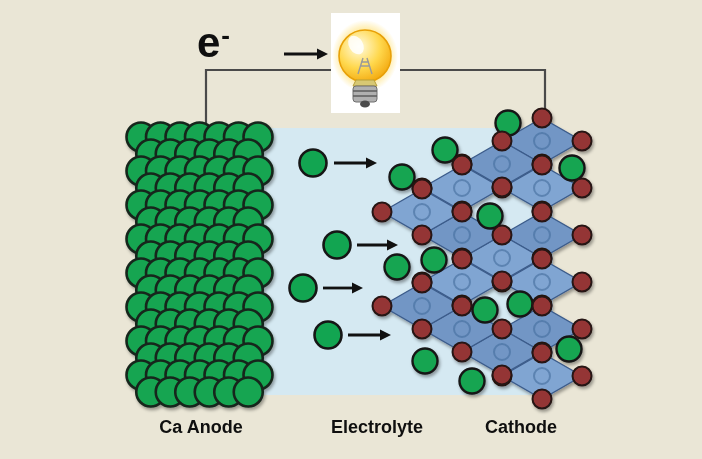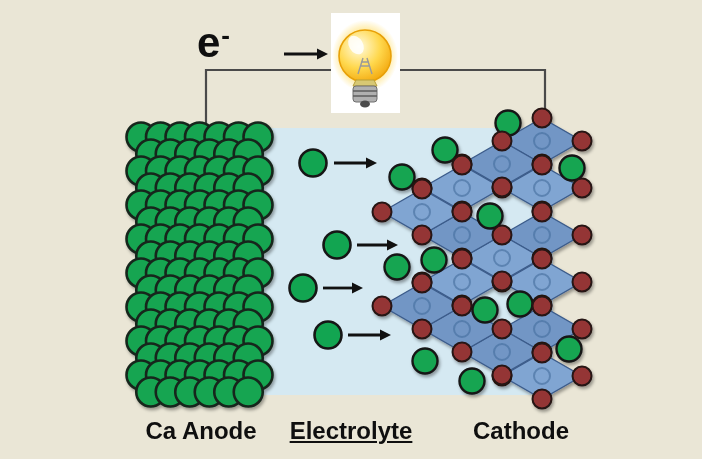--- a/index.html
+++ b/index.html
@@ -3,24 +3,24 @@
 <meta charset="utf-8">
 <style>
   html,body{margin:0;padding:0;background:#eae6d6;}
   .stage{
     position:relative;width:702px;height:459px;background:#eae6d6;
     overflow:hidden;font-family:"Liberation Sans",sans-serif;
   }
   .stage svg{position:absolute;left:0;top:0;}
   .lbl{
     position:absolute;top:417px;transform:translateX(-50%);
-    font-weight:bold;font-size:24px;color:#0f0f0f;white-space:nowrap;
+    font-weight:bold;font-size:18px;color:#0f0f0f;white-space:nowrap;
   }
   .lbl-anode{left:201px;}
-  .lbl-electrolyte{left:351px;text-decoration:underline;}
+  .lbl-electrolyte{left:377px;}
   .lbl-cathode{left:521px;text-align:center;}
   .e-label{
     position:absolute;left:197px;top:22px;font-weight:bold;font-size:42px;
     color:#0f0f0f;line-height:1;
   }
   .e-label .sup{
     font-size:26px;position:relative;top:-13px;left:1px;font-weight:bold;
   }
 </style>
 </head>

